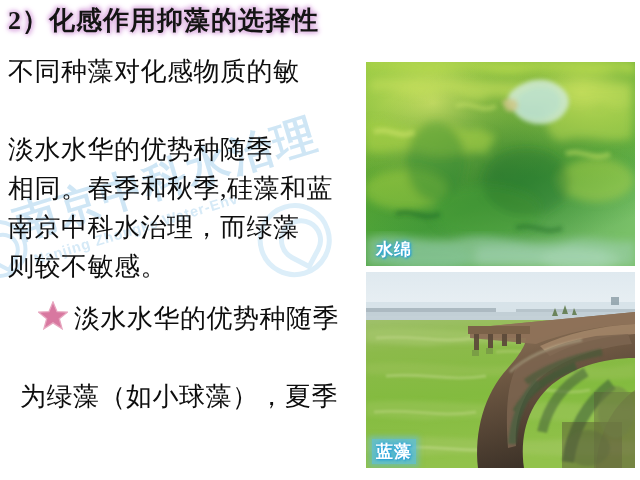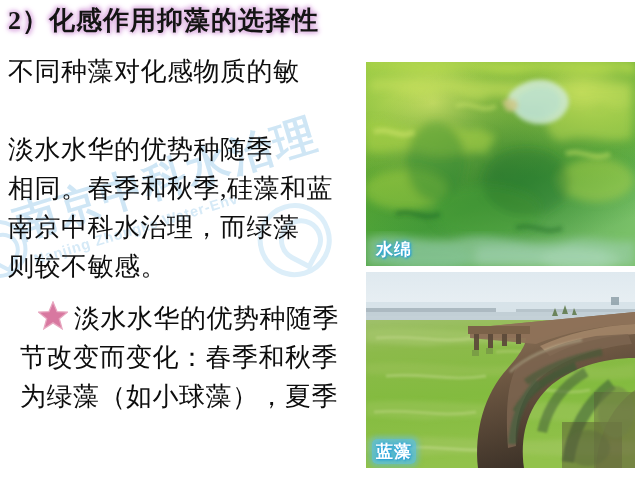--- a/index.html
+++ b/index.html
@@ -157,21 +157,21 @@
     font-family: "Liberation Sans", "DejaVu Sans", sans-serif;
     font-size: 17px;
     font-weight: 700;
     color: #ffffff;
     letter-spacing: 1px;
     padding: 1px 4px;
     text-shadow: 0 0 3px #2aa7e0, 0 0 6px #3fb2e6, 1px 1px 2px #1d8fc4;
   }
   #label-bottom {
     background: rgba(90,190,230,0.75);
-    border-radius: 5px;
+    border-radius: 0;
     box-shadow: 0 0 5px 3px rgba(90,190,230,0.5);
   }
   .photo svg { display: block; width: 100%; height: 100%; }
 </style>
 </head>
 <body>
 
 <div id="slide">
 
   <div id="watermark">
@@ -192,21 +192,21 @@
       <span>淡水水华的优势种随季</span><br>
       <span>相同。春季和秋季,硅藻和蓝</span><br>
       <span>南京中科水治理，而绿藻</span><br>
       <span>则较不敏感。</span>
     </div>
 
     <div class="para" id="para2">
       <span class="starline"><span id="star"><svg viewBox="0 0 32 31" aria-hidden="true">
               <polygon points="16,1 20.3,11.4 31.4,11.9 22.7,18.8 25.7,29.6 16,23.3 6.3,29.6 9.3,18.8 0.6,11.9 11.7,11.4" fill="#d878a0" stroke="#e7a6bf" stroke-width="1.4"></polygon>
             </svg></span><span>淡水水华的优势种随季</span></span>
-      <span>节改变而变化：春季和秋季</span><br>
+      <br>
       <span>为绿藻（如小球藻），夏季</span><br>
     </div>
 
   </div>
 
   <div class="photo" id="photo-top">
     <svg viewBox="0 0 269 204" preserveAspectRatio="none" aria-hidden="true">
       <defs>
         <linearGradient id="gtop" x1="0" y1="0" x2="0.6" y2="1">
           <stop offset="0%" stop-color="#8cc63f"></stop>

